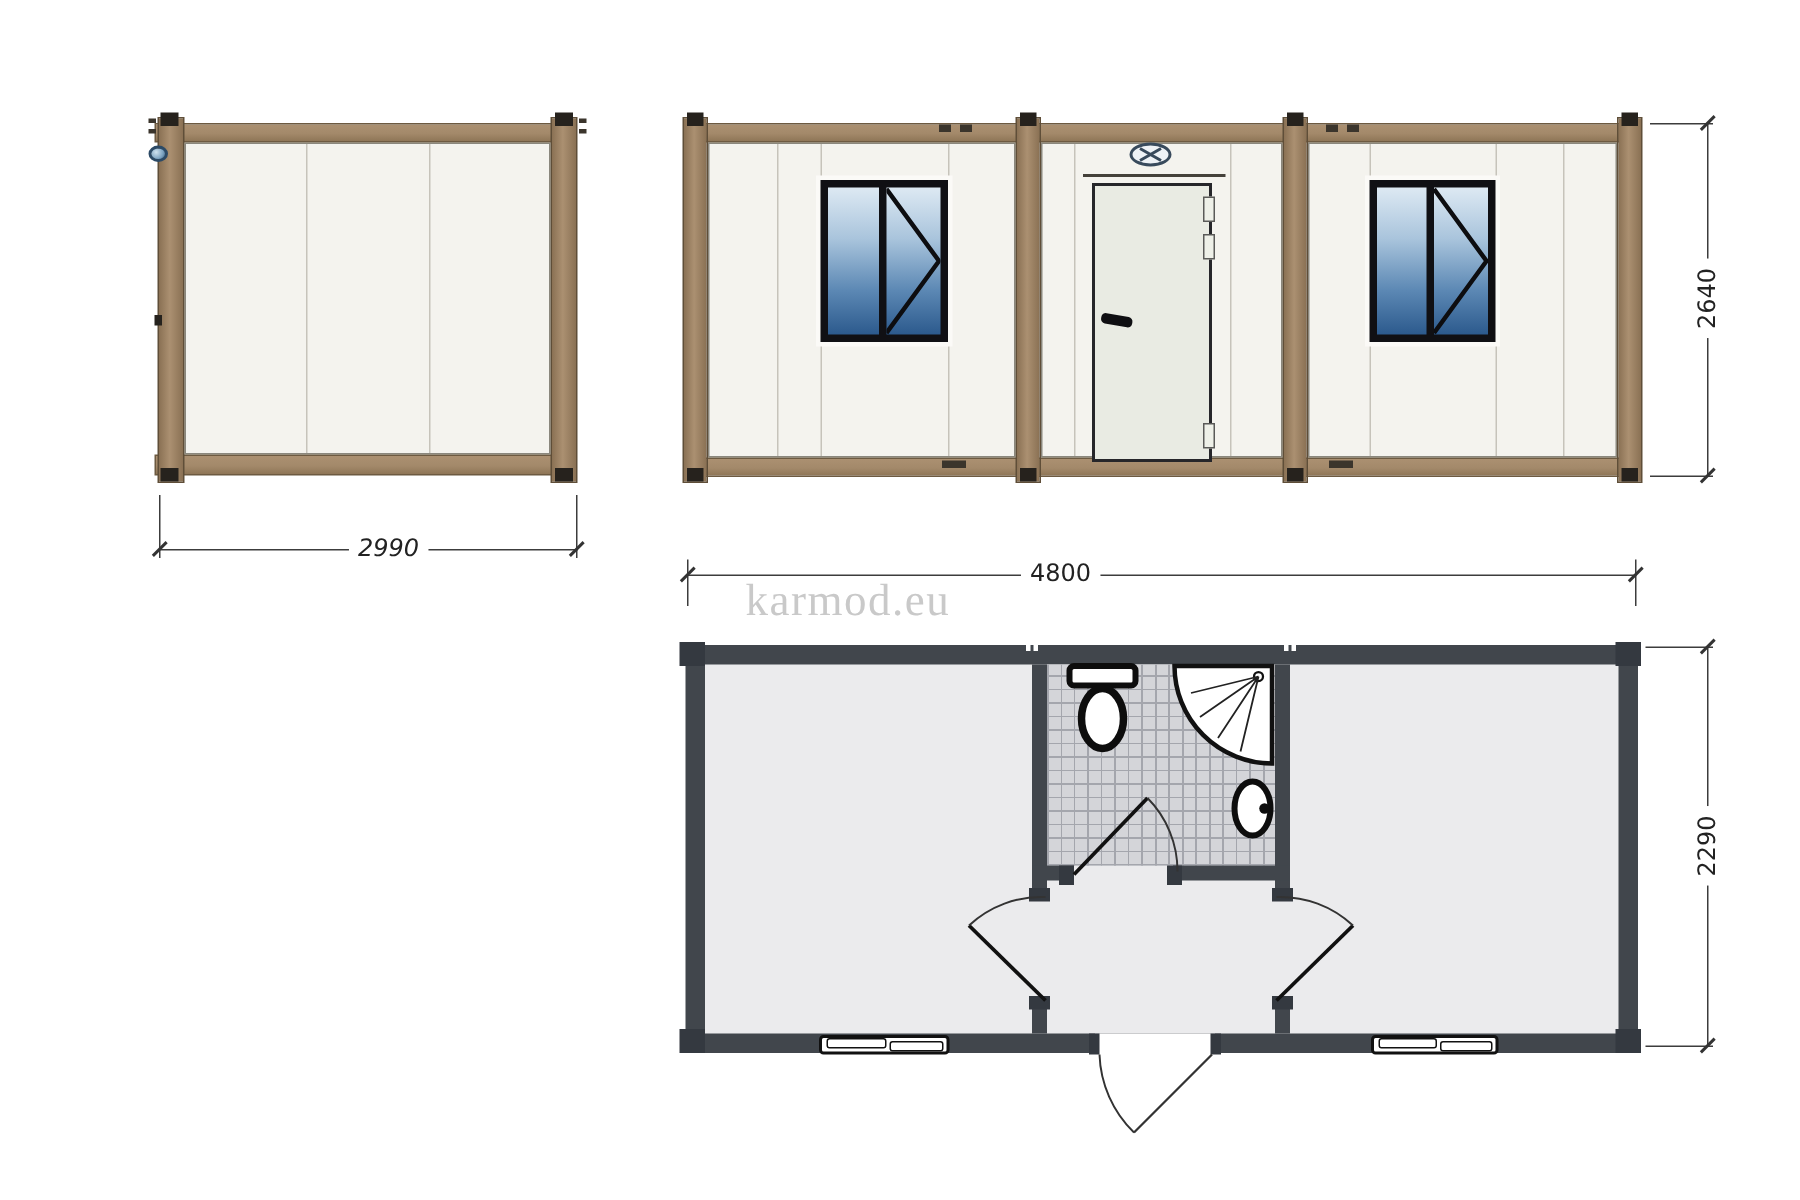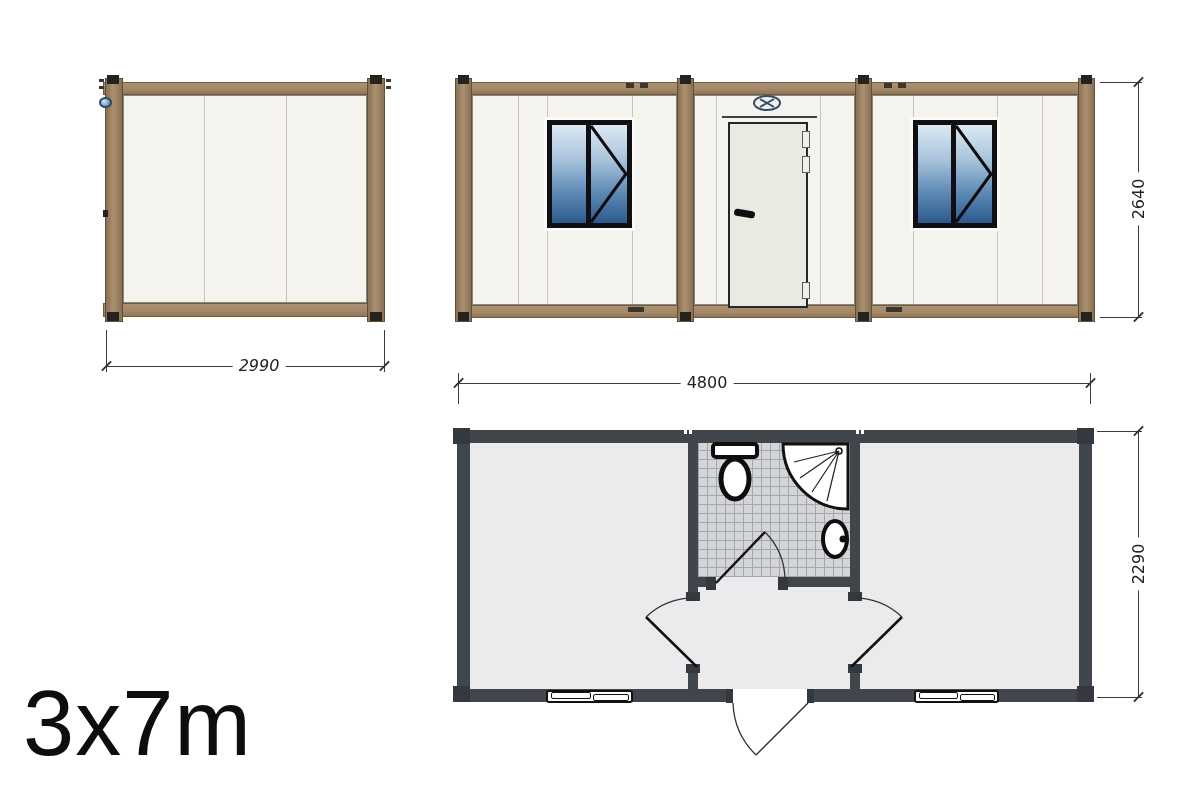--- a/index.html
+++ b/index.html
@@ -236,16 +236,16 @@
 
   <div class="abs" style="left:0;top:0;width:0;height:0;">
     <div class="abs dimline" style="left:1097px;top:431px;width:45px;height:1px;"></div>
     <div class="abs dimline" style="left:1097px;top:697px;width:45px;height:1px;"></div>
     <div class="abs dimline" style="left:1138px;top:431px;width:1px;height:266px;"></div>
     <div class="abs tick" style="left:1132px;top:430px;"></div>
     <div class="abs tick" style="left:1132px;top:696px;"></div>
     <span class="abs dimlabel vert" style="left:1138px;top:564px;">2290</span>
   </div>
 
-
-  <div class="abs sizelbl" style="left:23px;top:682px;">3x7m</div>
+  <div class="abs watermark" style="left:497px;top:384px;">karmod.eu</div>
+
 
 </div>
 
 </body></html>

